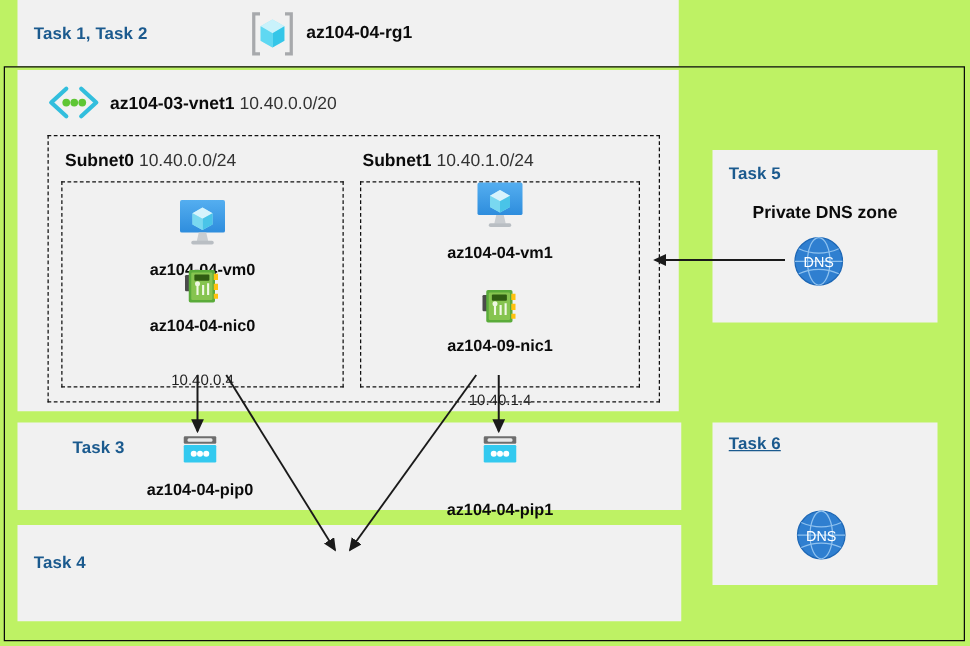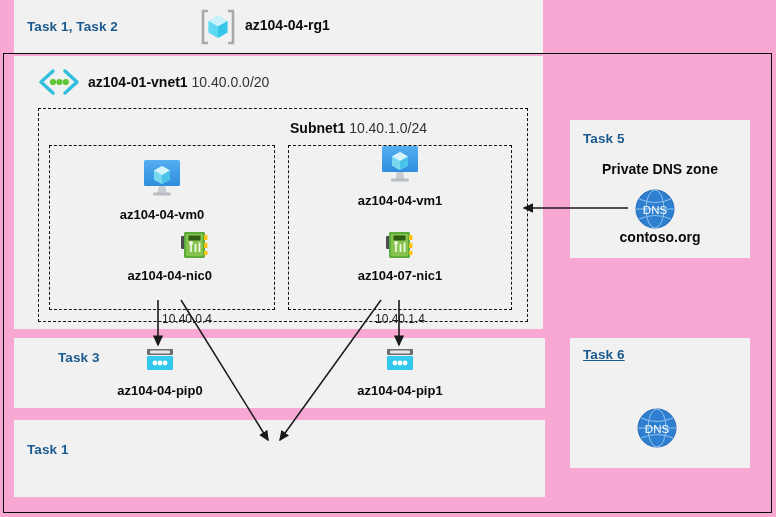--- a/index.html
+++ b/index.html
@@ -1,19 +1,19 @@
 <!DOCTYPE html>
 <html><head>
 <meta charset="utf-8">
 <style>
   html,body{margin:0;padding:0;background:#ffffff;}
   body{width:776px;height:517px;position:relative;overflow:hidden;
        font-family:"Liberation Sans",sans-serif;-webkit-font-smoothing:antialiased;}
 
-  .root{position:absolute;left:0;top:0;width:776px;height:517px;background:#f9a8d4;}
+  .root{position:absolute;left:0;top:0;width:776px;height:517px;background:#bef264;}
 
   
   .outer-frame{position:absolute;left:3px;top:53px;width:769px;height:460px;
                border:1.6px solid #0a0a0a;box-sizing:border-box;background:transparent;}
 
   .panel{position:absolute;background:#f1f1f1;box-sizing:border-box;}
 
   .task-label{position:absolute;color:#1b5a8e;font-weight:bold;font-size:13.5px;
               letter-spacing:.1px;white-space:nowrap;}
 
@@ -63,25 +63,28 @@
     <svg width="44" height="28" viewBox="0 0 44 28">
       <path d="M16 3 L4 14 L16 25" fill="none" stroke="#32bedd" stroke-width="3.4" stroke-linecap="round" stroke-linejoin="round"></path>
       <path d="M28 3 L40 14 L28 25" fill="none" stroke="#32bedd" stroke-width="3.4" stroke-linecap="round" stroke-linejoin="round"></path>
       <circle cx="16" cy="14" r="3.1" fill="#5ec634"></circle>
       <circle cx="22.4" cy="14" r="3.1" fill="#5ec634"></circle>
       <circle cx="28.8" cy="14" r="3.1" fill="#5ec634"></circle>
     </svg>
   </div>
 
   <div class="hdr" style="left:88px;top:74px;">
-    <b>az104-01-vnet1</b><span>&nbsp;</span><span class="cidr">10.40.0.0/20</span>
+    <b>az104-03-vnet1</b><span>&nbsp;</span><span class="cidr">10.40.0.0/20</span>
   </div>
 
   <div class="dashbox" style="left:38px;top:108px;width:490px;height:214px;"></div>
 
+  <div class="hdr" style="left:52px;top:120px;">
+    <b>Subnet0</b><span>&nbsp;</span><span class="cidr">10.40.0.0/24</span>
+  </div>
 
   <div class="dashbox" style="left:49px;top:145px;width:226px;height:165px;"></div>
 
   <div class="node" style="left:112px;top:158px;width:100px;">
     <span class="ico">
       <svg width="46" height="42" viewBox="0 0 46 42">
         <defs>
           <linearGradient id="vmg0" x1="0" y1="0" x2="0" y2="1">
             <stop offset="0" stop-color="#54aef0"></stop>
               <stop offset="1" stop-color="#2e8ddd"></stop>
@@ -92,21 +95,21 @@
         <polygon points="23,8 31,12.5 23,17 15,12.5" fill="#d6f3fc"></polygon>
         <polygon points="23,17 31,12.5 31,21.5 23,26" fill="#49c4e8"></polygon>
         <polygon points="23,17 15,12.5 15,21.5 23,26" fill="#79d8f0"></polygon>
         <path d="M20 28 h6 l1.6 7 h-9.2 z" fill="#c9cdd1"></path>
         <rect x="14" y="34.5" width="18" height="3" rx="1.4" fill="#b9bec3"></rect>
       </svg>
     </span>
     <div class="nm" style="margin-top:3px;">az104-04-vm0</div>
   </div>
 
-  <div class="node" style="left:112px;top:228px;width:100px;text-align:right;">
+  <div class="node" style="left:112px;top:212px;width:100px;">
     <span class="ico">
       <svg width="34" height="34" viewBox="0 0 34 34">
         <rect x="3" y="8" width="5" height="13" rx="1" fill="#4b4b4b"></rect>
         <rect x="6" y="4" width="21" height="26" rx="1.4" fill="#5aab3a"></rect>
         <rect x="8" y="6" width="17" height="22" rx="1" fill="#86c44f"></rect>
         <rect x="10.5" y="7.5" width="12" height="5" rx="0.8" fill="#2f5c12"></rect>
         <path d="M13 14 v10 M17.5 16 v8 M21.5 14.5 v9.5" stroke="#f2f8e6" stroke-width="1.7" fill="none"></path>
         <circle cx="13" cy="15" r="2" fill="#eef6e2"></circle>
         <rect x="26" y="7" width="3.4" height="5" fill="#ffc20e"></rect>
         <rect x="26" y="15" width="3.4" height="5" fill="#ffc20e"></rect>
@@ -151,21 +154,21 @@
         <rect x="6" y="4" width="21" height="26" rx="1.4" fill="#5aab3a"></rect>
         <rect x="8" y="6" width="17" height="22" rx="1" fill="#86c44f"></rect>
         <rect x="10.5" y="7.5" width="12" height="5" rx="0.8" fill="#2f5c12"></rect>
         <path d="M13 14 v10 M17.5 16 v8 M21.5 14.5 v9.5" stroke="#f2f8e6" stroke-width="1.7" fill="none"></path>
         <circle cx="13" cy="15" r="2" fill="#eef6e2"></circle>
         <rect x="26" y="7" width="3.4" height="5" fill="#ffc20e"></rect>
         <rect x="26" y="15" width="3.4" height="5" fill="#ffc20e"></rect>
         <rect x="26" y="23" width="3.4" height="4" fill="#ffc20e"></rect>
       </svg>
     </span>
-    <div class="nm" style="margin-top:2px;">az104-07-nic1</div>
+    <div class="nm" style="margin-top:2px;">az104-09-nic1</div>
     <div class="ip">10.40.1.4</div>
   </div>
 
   <div class="panel" style="left:14px;top:338px;width:531px;height:70px;"></div>
   <div class="task-label" style="left:27px;top:350px;margin-left:31px;">Task 3</div>
 
   <div class="node" style="left:110px;top:347px;width:100px;">
     <span class="ico">
       <svg width="34" height="28" viewBox="0 0 34 28">
         <rect x="4" y="2" width="26" height="6" rx="1" fill="#6d6d6d"></rect>
@@ -183,44 +186,43 @@
     <span class="ico">
       <svg width="34" height="28" viewBox="0 0 34 28">
         <rect x="4" y="2" width="26" height="6" rx="1" fill="#6d6d6d"></rect>
         <rect x="7" y="3.6" width="20" height="2.8" rx="1.2" fill="#e8e8e8"></rect>
         <rect x="4" y="9" width="26" height="14" rx="1" fill="#33c9ef"></rect>
         <circle cx="12" cy="16" r="2.4" fill="#ffffff"></circle>
         <circle cx="17" cy="16" r="2.4" fill="#ffffff"></circle>
         <circle cx="22" cy="16" r="2.4" fill="#ffffff"></circle>
       </svg>
     </span>
-    <div class="nm" style="margin-top:4px;">az104-04-pip1</div>
+    <div class="nm" style="margin-top:20px;">az104-04-pip1</div>
   </div>
 
   <div class="panel" style="left:14px;top:420px;width:531px;height:77px;"></div>
-  <div class="task-label" style="left:27px;top:442px;">Task 1</div>
+  <div class="task-label" style="left:27px;top:442px;">Task 4</div>
 
 
   <div class="panel" style="left:570px;top:120px;width:180px;height:138px;"></div>
   <div class="task-label" style="left:583px;top:131px;">Task 5</div>
   <div class="ztitle" style="left:570px;top:161px;width:180px;">Private DNS zone</div>
 
   <div style="position:absolute;left:632px;top:186px;">
     <svg width="46" height="46" viewBox="0 0 46 46">
       <circle cx="23" cy="23" r="19" fill="#2f7fd0"></circle>
       <circle cx="23" cy="23" r="19" fill="none" stroke="#1d67b5" stroke-width="1"></circle>
       <ellipse cx="23" cy="23" rx="9" ry="19" fill="none" stroke="#8fc2ef" stroke-width="1"></ellipse>
       <line x1="4" y1="23" x2="42" y2="23" stroke="#8fc2ef" stroke-width="1"></line>
       <path d="M7 13 Q23 20 39 13" fill="none" stroke="#8fc2ef" stroke-width="1"></path>
       <path d="M7 33 Q23 26 39 33" fill="none" stroke="#8fc2ef" stroke-width="1"></path>
       <text x="23" y="27.5" text-anchor="middle" font-family="Liberation Sans, sans-serif" font-size="11.5" fill="#ffffff">DNS</text>
     </svg>
   </div>
 
-  <div class="zname" style="left:570px;top:229px;width:180px;">contoso.org</div>
 
   <div class="panel" style="left:570px;top:338px;width:180px;height:130px;"></div>
   <div class="task-label" style="left:583px;top:347px;text-decoration:underline;">Task 6</div>
 
   <div style="position:absolute;left:634px;top:405px;">
     <svg width="46" height="46" viewBox="0 0 46 46">
       <circle cx="23" cy="23" r="19" fill="#2f7fd0"></circle>
       <circle cx="23" cy="23" r="19" fill="none" stroke="#1d67b5" stroke-width="1"></circle>
       <ellipse cx="23" cy="23" rx="9" ry="19" fill="none" stroke="#8fc2ef" stroke-width="1"></ellipse>
       <line x1="4" y1="23" x2="42" y2="23" stroke="#8fc2ef" stroke-width="1"></line>

